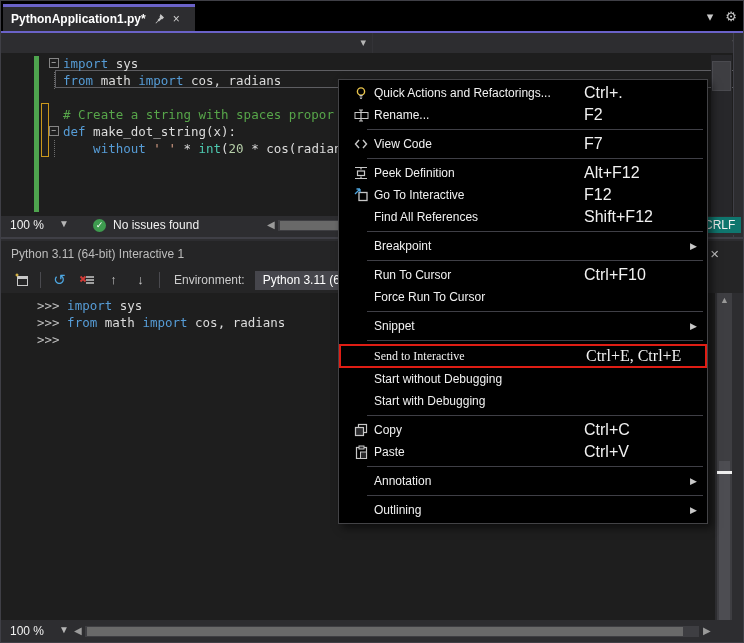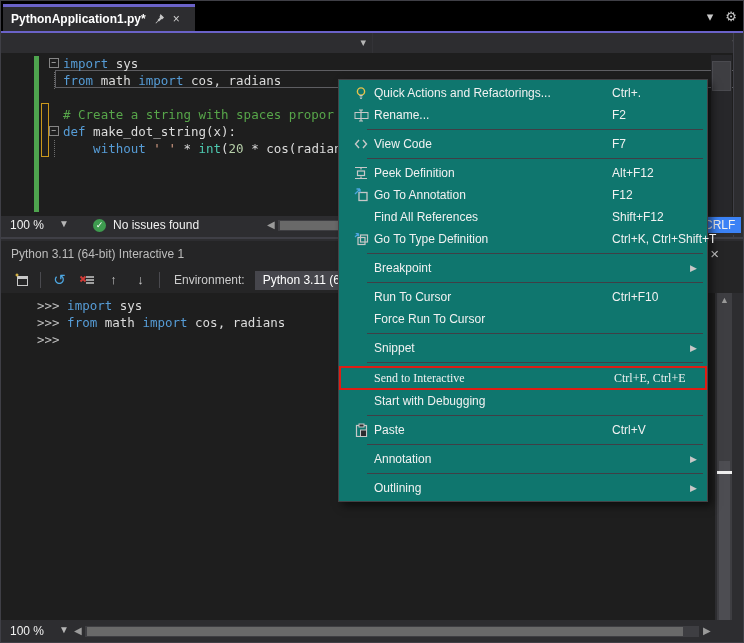--- a/index.html
+++ b/index.html
@@ -52,21 +52,21 @@
   #ed-status .zoom { position:absolute; left:9px; top:2px; }
   #ed-status .zoom-chev { position:absolute; left:58px; top:2px; color:#b6b6b6; font-size:10px; }
   #check-badge {
     position:absolute; left:92px; top:3px; width:13px; height:13px; border-radius:50%;
     background:#3e9b4f; color:#fff; font-size:9px; line-height:13px; text-align:center;
   }
   #ed-status .msg { position:absolute; left:112px; top:2px; }
   #ed-status .hleft { position:absolute; left:266px; top:3px; color:#9a9a9a; font-size:10px; }
   #ed-hscroll { position:absolute; left:277px; top:4px; width:412px; height:11px; background:#3e3e42; }
   #ed-hscroll .hthumb { position:absolute; left:2px; top:1px; width:66px; height:9px; background:#696969; }
-  #ed-status .eol { position:absolute; left:697px; top:1px; background:#3b82f6; padding:1px 6px; }
+  #ed-status .eol { position:absolute; left:697px; top:1px; background:#0f766e; padding:1px 6px; }
   
   #iw { position:absolute; left:0; top:236px; width:744px; height:407px; background:#2d2d30; border-top:2px solid #3f3f46; }
   #iw-title { position:absolute; left:0; top:2px; width:744px; height:26px; background:#252526; }
   #iw-title .t { position:absolute; left:10px; top:6px; color:#bdbdbd; font-size:12px; }
   #iw-close { position:absolute; right:22px; top:4px; color:#d0d0d0; font-size:15px; padding:0 4px; }
   #iw-toolbar { position:absolute; left:0; top:28px; width:744px; height:26px; background:#252526; display:flex; align-items:center; gap:10px; padding-left:12px; }
   .tb-sep { width:1px; height:16px; background:#4a4a4f; }
   .tb-ico { width:17px; height:17px; display:inline-block; position:relative; text-align:center; }
   #reset-ico { color:#4da6e0; font-size:15px; line-height:16px; }
   .arrow-ico { color:#c8c8c8; font-size:13px; line-height:16px; }
@@ -83,30 +83,30 @@
   #iw-status { position:absolute; left:0; top:381px; width:744px; height:22px; background:#2d2d30; color:#f1f1f1; font-size:12px; }
   #iw-status .zoom { position:absolute; left:9px; top:4px; }
   #iw-status .zoom-chev { position:absolute; left:58px; top:4px; color:#b6b6b6; font-size:10px; }
   #iw-status .hleft { position:absolute; left:73px; top:5px; color:#9a9a9a; font-size:10px; }
   #iw-hscroll { position:absolute; left:84px; top:6px; width:614px; height:11px; background:#3e3e42; }
   #iw-hscroll .hthumb { position:absolute; left:2px; top:1px; width:596px; height:9px; background:#696969; }
   #iw-status .hright { position:absolute; left:702px; top:5px; color:#9a9a9a; font-size:10px; }
   
   #context-menu {
     position:absolute; left:337px; top:78px; width:370px;
-    background:#0f766e; border:1px solid #434346;
+    background:#000000; border:1px solid #434346;
     box-shadow:4px 4px 8px rgba(0,0,0,.55);
     padding:2px 0; z-index:50;
   }
   .menu-item { position:relative; height:22px; display:flex; align-items:center; padding-left:9px; }
   .menu-item.highlighted { border:2px solid #df1d14; height:24px; padding-left:7px;font-family:Liberation Serif, serif; }
   .menu-icon { width:26px; flex:none; text-align:center; color:#c8c8c8; font-size:12px; line-height:12px; }
   .menu-icon svg { vertical-align:middle; }
   .menu-label { color:#f1f1f1; font-size:12px; white-space:nowrap; }
-  .menu-shortcut { position:absolute; left:245px; color:#f1f1f1; font-size:12px; white-space:nowrap;margin-left:28px; }
+  .menu-shortcut { position:absolute; left:245px; color:#f1f1f1; font-size:16px; white-space:nowrap; }
   .menu-subarrow { position:absolute; right:10px; color:#c8c8c8; font-size:9px; }
   .menu-sep { height:1px; background:#3f3f46; margin:3px 4px 3px 28px; }
 </style>
 </head>
 <body>
 
 <div id="window">
 
   <div id="tabstrip">
     <div id="doc-tab">
@@ -245,37 +245,28 @@
             <rect x="3.5" y="5" width="7" height="4.5" fill="none" stroke="#c8c8c8" stroke-width="1.2"></rect>
           </svg></span>
         <span class="menu-label">Peek Definition</span>
         <span class="menu-shortcut">Alt+F12</span>
       </div>
       <div class="menu-item">
         <span class="menu-icon"><svg width="15" height="14" viewBox="0 0 15 14">
             <rect x="5" y="4.5" width="8" height="8" fill="none" stroke="#c8c8c8" stroke-width="1.3"></rect>
             <path d="M1 6 L6 1 M6 1 h-3.5 M6 1 v3.5" stroke="#4da6e0" stroke-width="1.3" fill="none"></path>
           </svg></span>
-        <span class="menu-label">Go To Annotation</span>
+        <span class="menu-label">Go To Interactive</span>
         <span class="menu-shortcut">F12</span>
       </div>
       <div class="menu-item">
         <span class="menu-icon"></span>
         <span class="menu-label">Find All References</span>
         <span class="menu-shortcut">Shift+F12</span>
       </div>
-      <div class="menu-item">
-        <span class="menu-icon"><svg width="15" height="14" viewBox="0 0 15 14">
-            <rect x="6.5" y="3" width="7" height="7" fill="none" stroke="#c8c8c8" stroke-width="1.2"></rect>
-            <rect x="4" y="5.5" width="7" height="7" fill="none" stroke="#c8c8c8" stroke-width="1.2"></rect>
-            <path d="M1 5 L4.5 1.5 M4.5 1.5 h-2.8 M4.5 1.5 v2.8" stroke="#4da6e0" stroke-width="1.2" fill="none"></path>
-          </svg></span>
-        <span class="menu-label">Go To Type Definition</span>
-        <span class="menu-shortcut">Ctrl+K, Ctrl+Shift+T</span>
-      </div>
       <div class="menu-sep"></div>
       <div class="menu-item">
         <span class="menu-icon"></span>
         <span class="menu-label">Breakpoint</span>
         <span class="menu-subarrow">▶</span>
       </div>
       <div class="menu-sep"></div>
       <div class="menu-item">
         <span class="menu-icon"></span>
         <span class="menu-label">Run To Cursor</span>
@@ -292,23 +283,35 @@
         <span class="menu-subarrow">▶</span>
       </div>
       <div class="menu-sep"></div>
       <div class="menu-item highlighted">
         <span class="menu-icon"></span>
         <span class="menu-label">Send to Interactive</span>
         <span class="menu-shortcut">Ctrl+E, Ctrl+E</span>
       </div>
       <div class="menu-item">
         <span class="menu-icon"></span>
+        <span class="menu-label">Start without Debugging</span>
+      </div>
+      <div class="menu-item">
+        <span class="menu-icon"></span>
         <span class="menu-label">Start with Debugging</span>
       </div>
       <div class="menu-sep"></div>
+      <div class="menu-item">
+        <span class="menu-icon"><svg width="14" height="14" viewBox="0 0 14 14">
+            <rect x="4.5" y="1.5" width="8" height="8" fill="none" stroke="#c8c8c8" stroke-width="1.2"></rect>
+            <rect x="1.5" y="4.5" width="8" height="8" fill="#2c2c2e" stroke="#c8c8c8" stroke-width="1.2"></rect>
+          </svg></span>
+        <span class="menu-label">Copy</span>
+        <span class="menu-shortcut">Ctrl+C</span>
+      </div>
       <div class="menu-item">
         <span class="menu-icon"><svg width="13" height="14" viewBox="0 0 13 14">
             <rect x="1.5" y="2.5" width="10" height="11" fill="none" stroke="#c8c8c8" stroke-width="1.2"></rect>
             <rect x="4" y="1" width="5" height="3" fill="#2c2c2e" stroke="#c8c8c8"></rect>
             <rect x="5.5" y="7" width="6" height="6.5" fill="#2c2c2e" stroke="#c8c8c8"></rect>
           </svg></span>
         <span class="menu-label">Paste</span>
         <span class="menu-shortcut">Ctrl+V</span>
       </div>
       <div class="menu-sep"></div>

